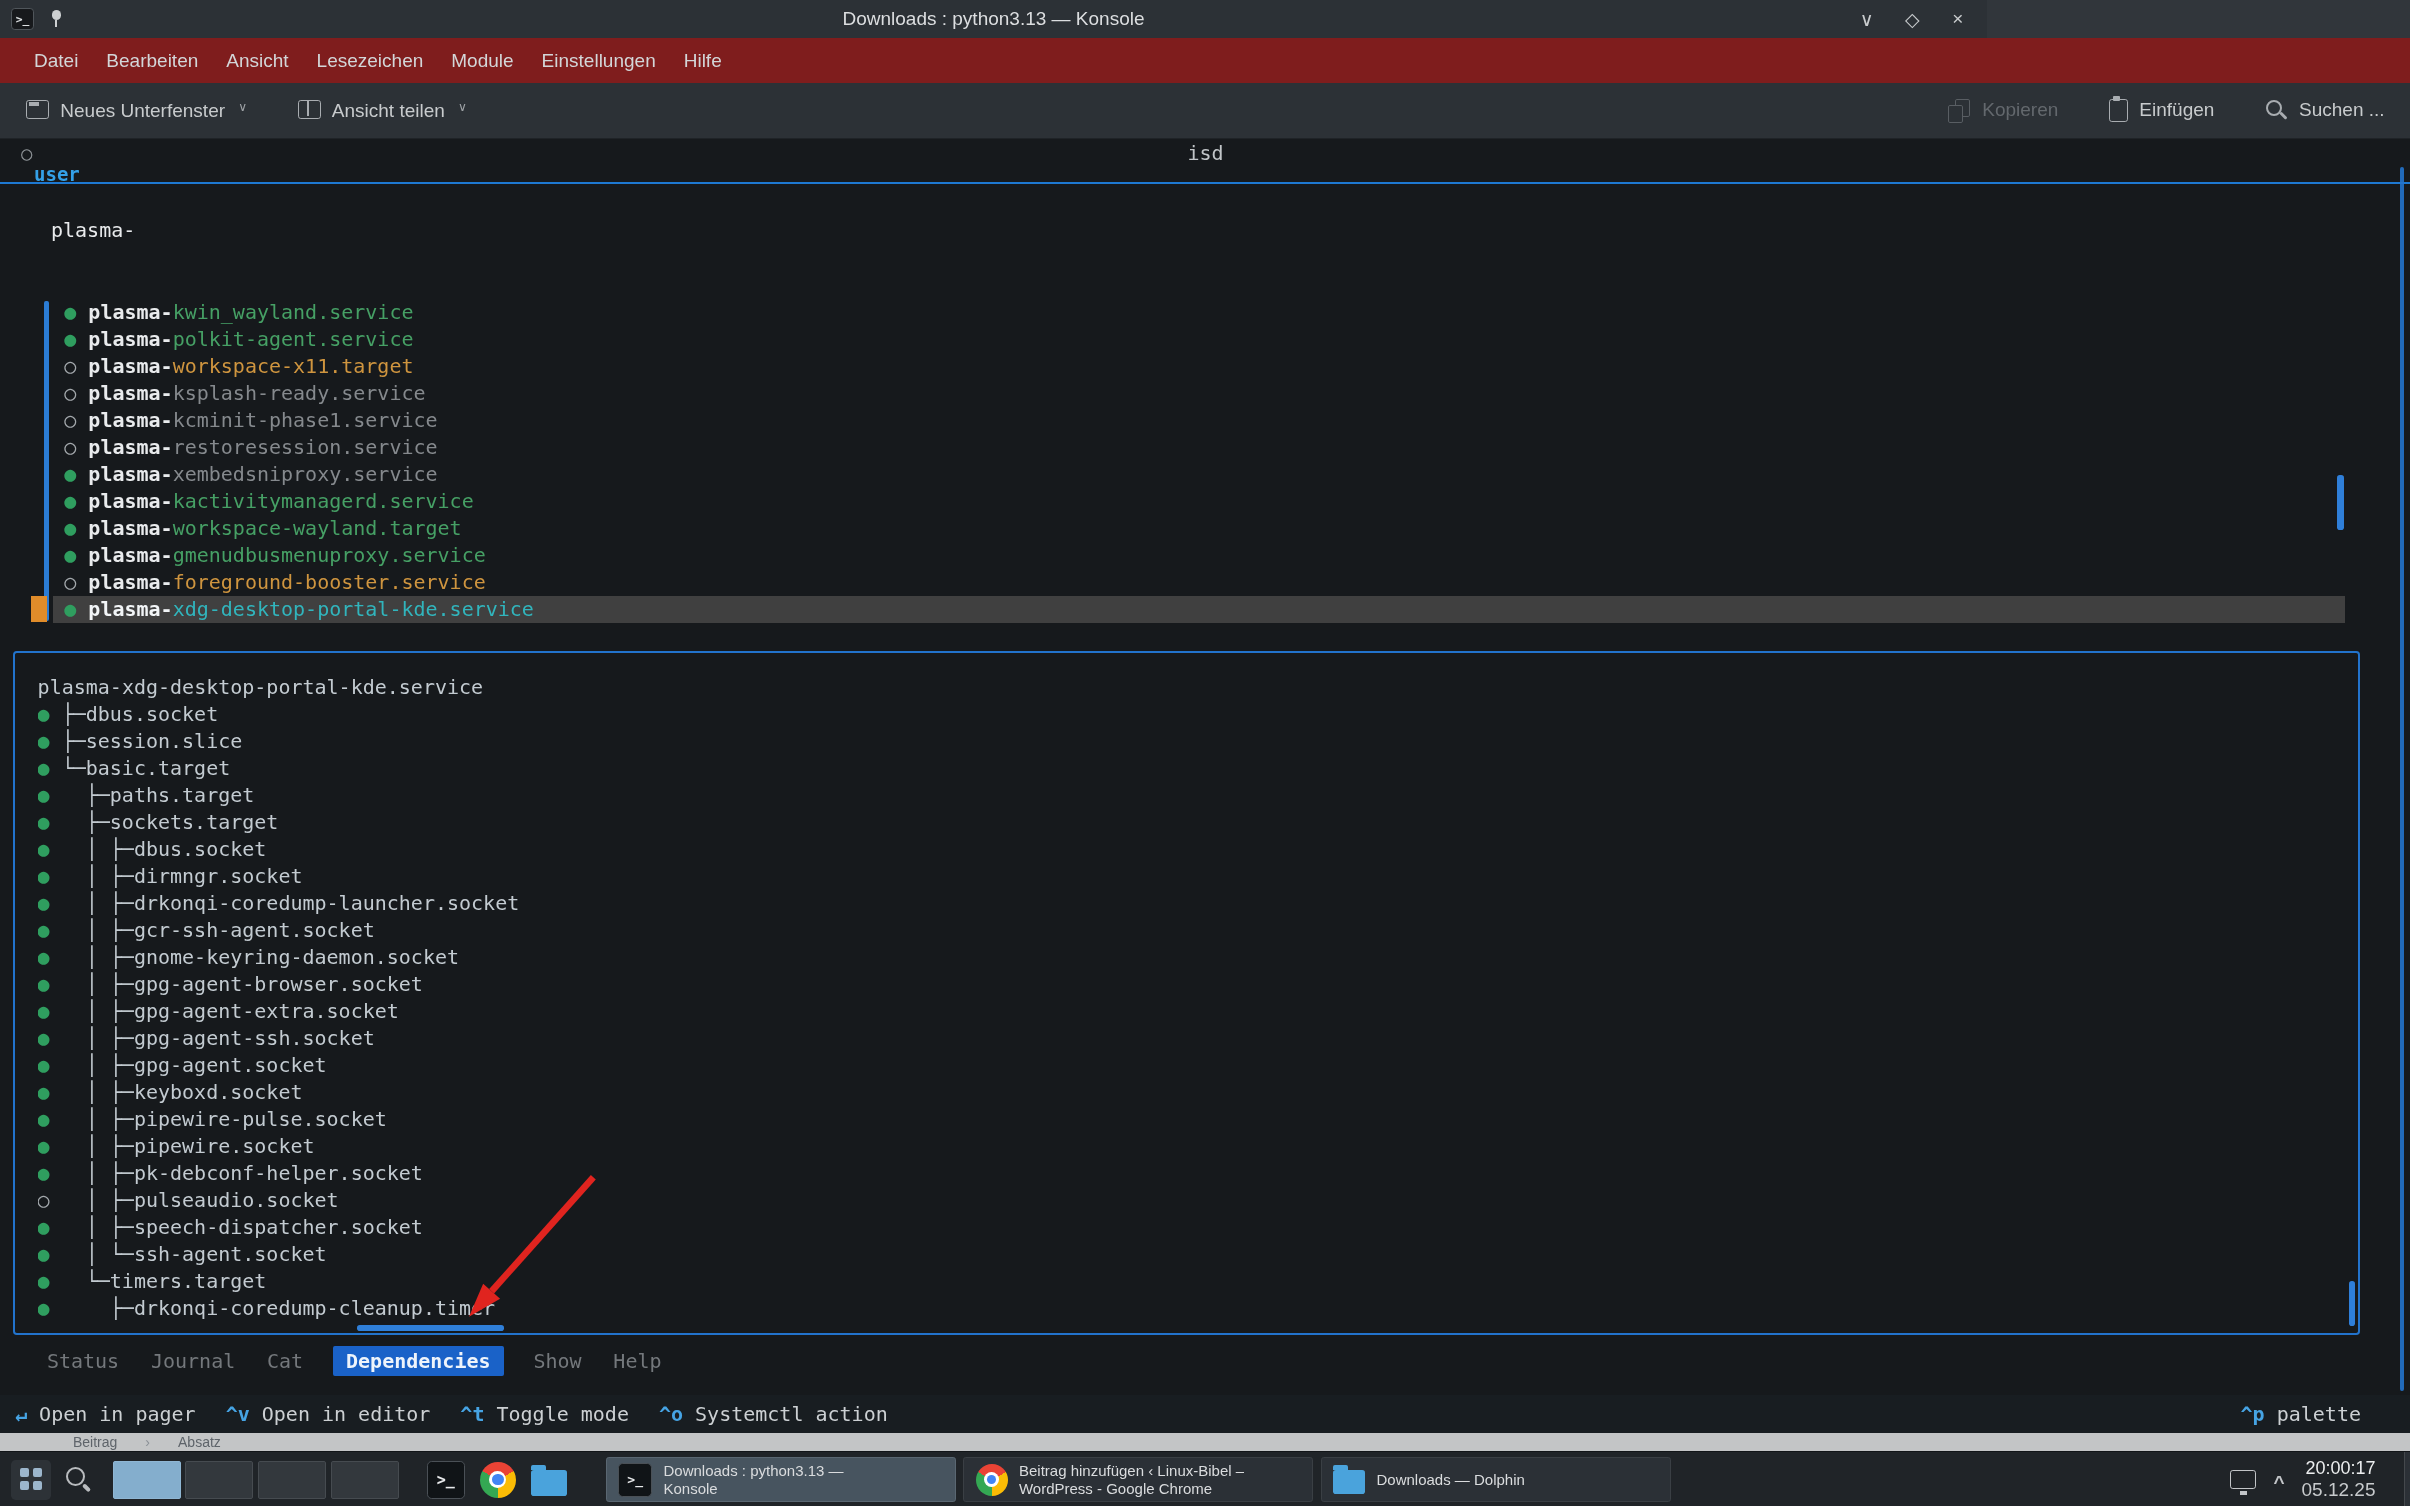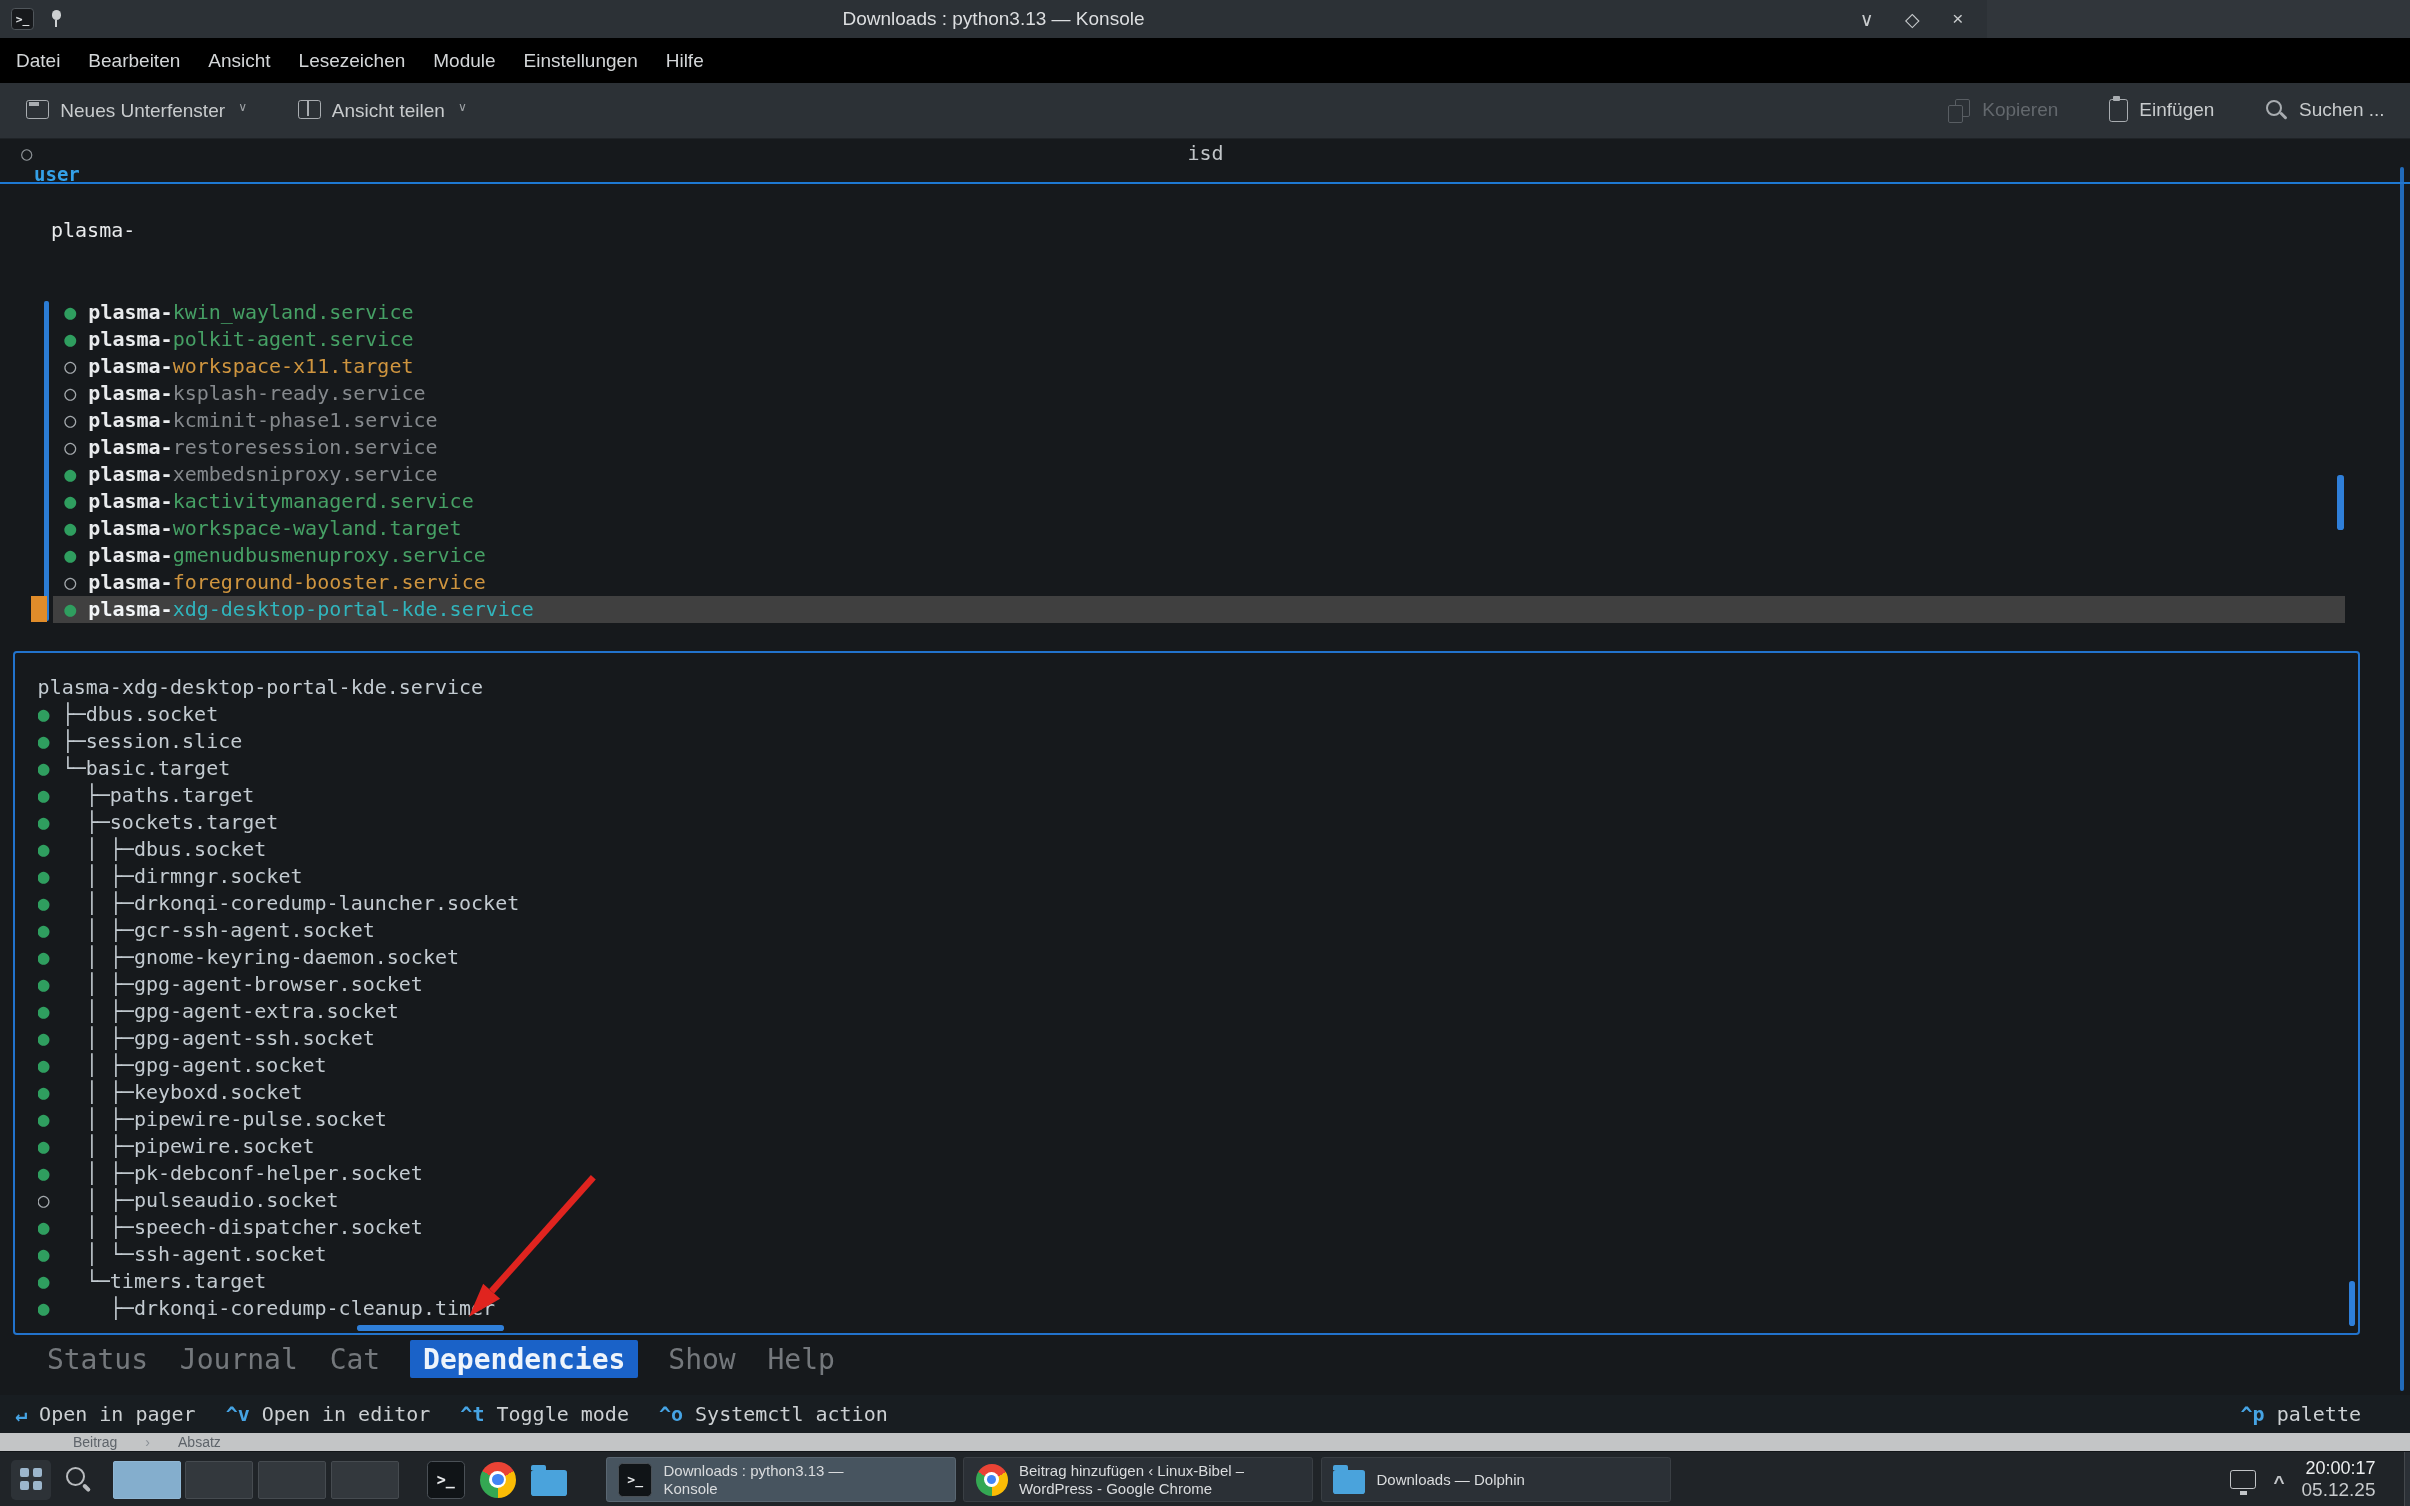--- a/index.html
+++ b/index.html
@@ -13,21 +13,21 @@
 .i-term{width:22.6px;height:22.6px;background:#17191c;border:0.9px solid #50565b;border-radius:3.8px;color:#dfe2e4;font:bold 11.3px "DejaVu Sans Mono",monospace;display:inline-flex;align-items:center;justify-content:center}
 .i-term::before{content:">_"}
 .icon{position:relative;display:inline-block}
 .i-pin{width:19px;height:21px}
 .i-pin::before{content:"";position:absolute;left:2.8px;top:1.9px;width:9.4px;height:9.4px;background:#cdd0d2;border-radius:50%}
 .i-pin::after{content:"";position:absolute;left:6.6px;top:11.3px;width:1.9px;height:7.5px;background:#cdd0d2}
 .tb-title{flex:1;text-align:center;font-size:19px;color:#dcdee0}
 .tb-controls{display:flex;gap:21px;padding-right:17px;width:207px;justify-content:flex-end}
 .win-btn{font-size:19px;color:#c9ccce;width:24.5px;text-align:center}
 
-.menubar{position:absolute;top:38px;left:0;width:2411px;height:45px;background:#000000;display:flex;align-items:center;padding-left:2px}
+.menubar{position:absolute;top:38px;left:0;width:2411px;height:45px;background:#7f1d1d;display:flex;align-items:center;padding-left:20px}
 .menu-item{padding:5.6px 14px;font-size:19px;color:#d3d6d8;border-radius:2.8px}
 
 .toolbar{position:absolute;top:83px;left:0;width:2411px;height:56px;background:#2c3136;border-bottom:1.9px solid #1f2327;display:flex;align-items:center;justify-content:space-between;padding:0 17px}
 .toolbar-left,.toolbar-right{display:flex;align-items:center;gap:32px}
 .tb-btn{display:flex;gap:11.3px;font-size:19px;color:#c8cbcd;padding:7.5px 9.4px;border-radius:3.8px}
 .tb-btn .icon{color:#a9adb1}
 .tb-btn.disabled{color:#63686d}
 .tb-btn.disabled .icon{color:#595e63}
 .tb-caret{font-size:12.2px;color:#9ea2a6;margin-left:1.9px}
 .i-tab-new{width:22.6px;height:19px;border:1.9px solid currentColor;border-radius:2.8px}
@@ -66,21 +66,21 @@
 .svc-row.sel{background:#404040}
 .svc-row.sel .svc-prefix{color:#f2f5f7}
 .svc-right-thumb{position:absolute;right:67px;top:336px;width:6.6px;height:55px;background:#2f7fd9;border-radius:2.8px}
 .dep-pane{position:absolute;left:13px;top:512px;width:2347px;height:684px;border:2.8px solid #2273cc;border-radius:3.8px}
 .dep-lines{position:absolute;left:22.6px;top:21px;right:15px;bottom:11.3px;overflow:hidden;white-space:pre}
 .dep-line{height:27px;line-height:27px;font-size:20px;white-space:pre;color:#c3cbd1}
 .dep-line .dot{display:inline-block;width:1ch}
 .dep-line .dot.none{width:0}
 .dep-hthumb{position:absolute;left:342px;bottom:1.9px;width:147px;height:6.6px;background:#2f7fd9;border-radius:2.8px}
 .dep-vthumb{position:absolute;right:2.8px;bottom:7.5px;width:6.6px;height:45px;background:#2f7fd9;border-radius:2.8px}
-.tui-tabs{position:absolute;top:1203px;left:45px;height:34px;display:flex;gap:28px;align-items:center;font-size:28px}
+.tui-tabs{position:absolute;top:1203px;left:45px;height:34px;display:flex;gap:28px;align-items:flex-end;font-size:20px}
 .tui-tab{color:#74787c;padding:2.8px 1.9px}
 .tui-tab.active{background:#1a62c8;color:#eef4fb;font-weight:bold;padding:2.8px 13px;border-radius:1.9px}
 .tui-footer{position:absolute;left:0;right:0;top:1256px;height:38px;background:#181d21;display:flex;align-items:center;font-size:20px}
 .hints{display:flex;gap:30px;padding-left:15px;flex:1}
 .hint-key{color:#46a4e4;font-weight:bold}
 .hint-label{color:#ccd0d3}
 .hint.right{position:absolute;right:50px}
 .term-scrollbar{position:absolute;right:6.6px;top:28px;width:4.7px;height:1224px;background:#2273cc;border-radius:1.9px;opacity:.9}
 
 

